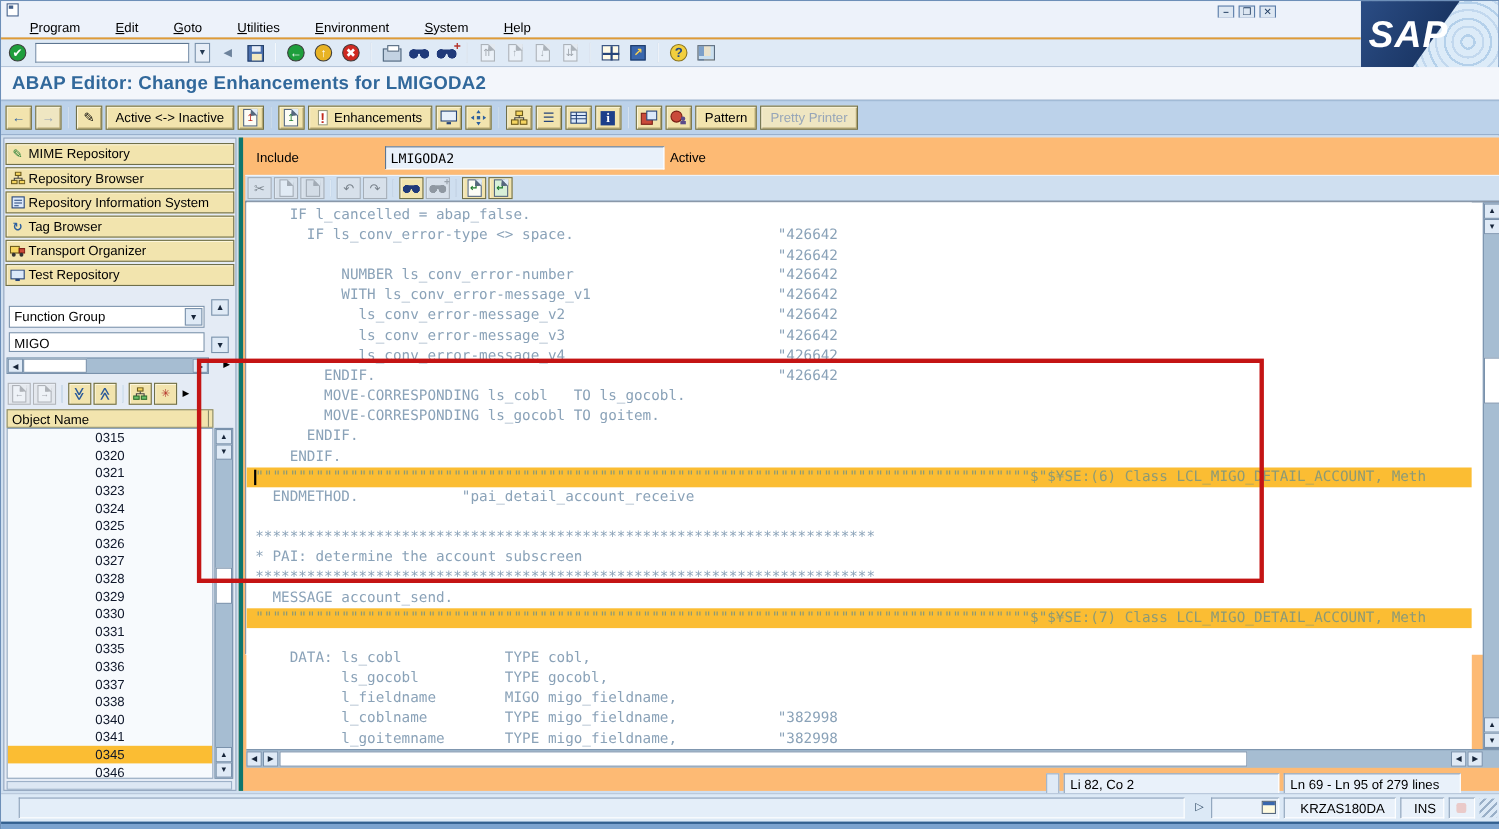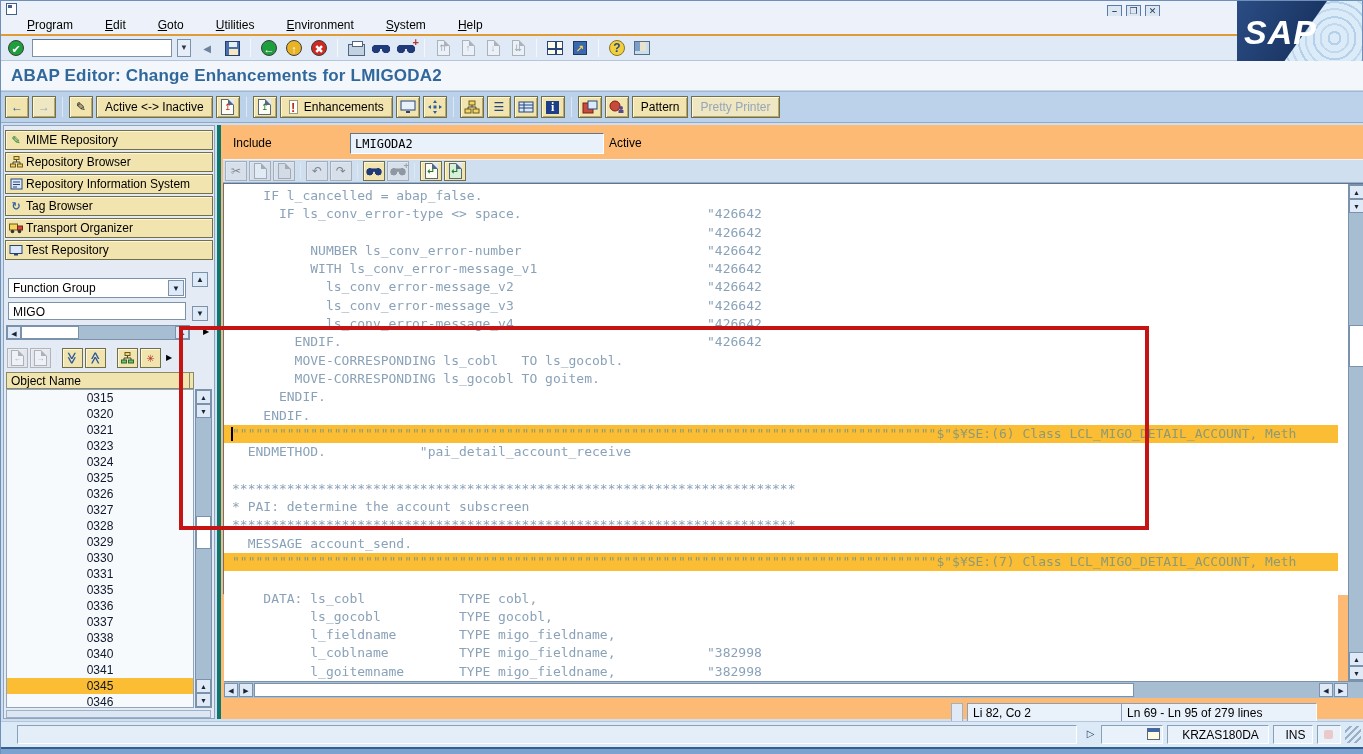--- a/index.html
+++ b/index.html
@@ -548,21 +548,21 @@
             <div class="cl"><span>  ENDMETHOD.            "pai_detail_account_receive</span></div>
             <div class="cl"><span></span></div>
             <div class="cl"><span>************************************************************************</span></div>
             <div class="cl"><span>* PAI: determine the account subscreen</span></div>
             <div class="cl"><span>************************************************************************</span></div>
             <div class="cl"><span>  MESSAGE account_send.</span></div>
             <div class="cl hl"><span>""""""""""""""""""""""""""""""""""""""""""""""""""""""""""""""""""""""""""""""""""""""""""$"$¥SE:(7) Class LCL_MIGO_DETAIL_ACCOUNT, Meth</span></div>
             <div class="cl"><span></span></div>
             <div class="cl"><span>    DATA: ls_cobl            TYPE cobl,</span></div>
             <div class="cl"><span>          ls_gocobl          TYPE gocobl,</span></div>
-            <div class="cl"><span>          l_fieldname        TYPE migo_fieldname,</span></div>
+            <div class="cl"><span>          l_fieldname        MIGO migo_fieldname,</span></div>
             <div class="cl"><span>          l_coblname         TYPE migo_fieldname,</span><span class="cc">"382998</span></div>
             <div class="cl"><span>          l_goitemname       TYPE migo_fieldname,</span><span class="cc">"382998</span></div>
           </div>
 
         <div class="vscroll" id="ed-vscroll" style="position:absolute;">
           <div class="vs-btn" style="top:0;">▲</div>
           <div class="vs-btn" style="top:14px;">▼</div>
           <div class="vs-thumb" style="top:140px;height:42px;"></div>
           <div class="vs-btn" style="top:467px;">▲</div>
           <div class="vs-btn" style="top:481px;">▼</div>
@@ -575,21 +575,21 @@
           <div class="ehs-btn" style="left:1095px;">◀</div>
           <div class="ehs-btn" style="left:1110px;">▶</div>
         </div>
       </div>
 
       <div id="editor-statusrow">
         <div id="mini-splitter"></div>
         <div class="statfield" style="left:746px;width:196px;">
           <span>Li 82, Co 2</span>
         </div>
-        <div class="statfield" style="left:900px;width:196px;">
+        <div class="statfield" style="left:946px;width:161px;">
           <span>Ln 69 - Ln 95 of 279 lines</span>
         </div>
       </div>
     </div>
   </div>
 
   <div id="statusbar">
     <div id="message-field"></div>
     <div id="expand-btn">▷</div>
     <div id="server-field" class="statfield">

